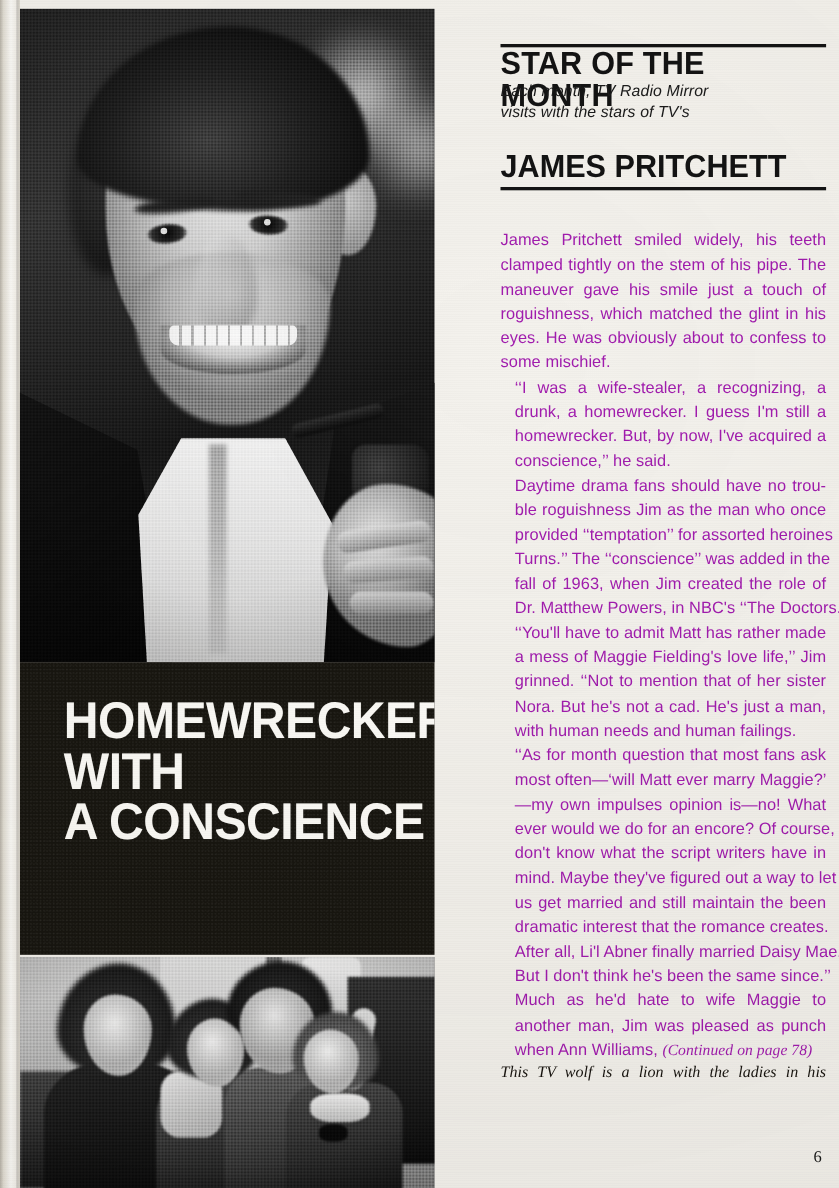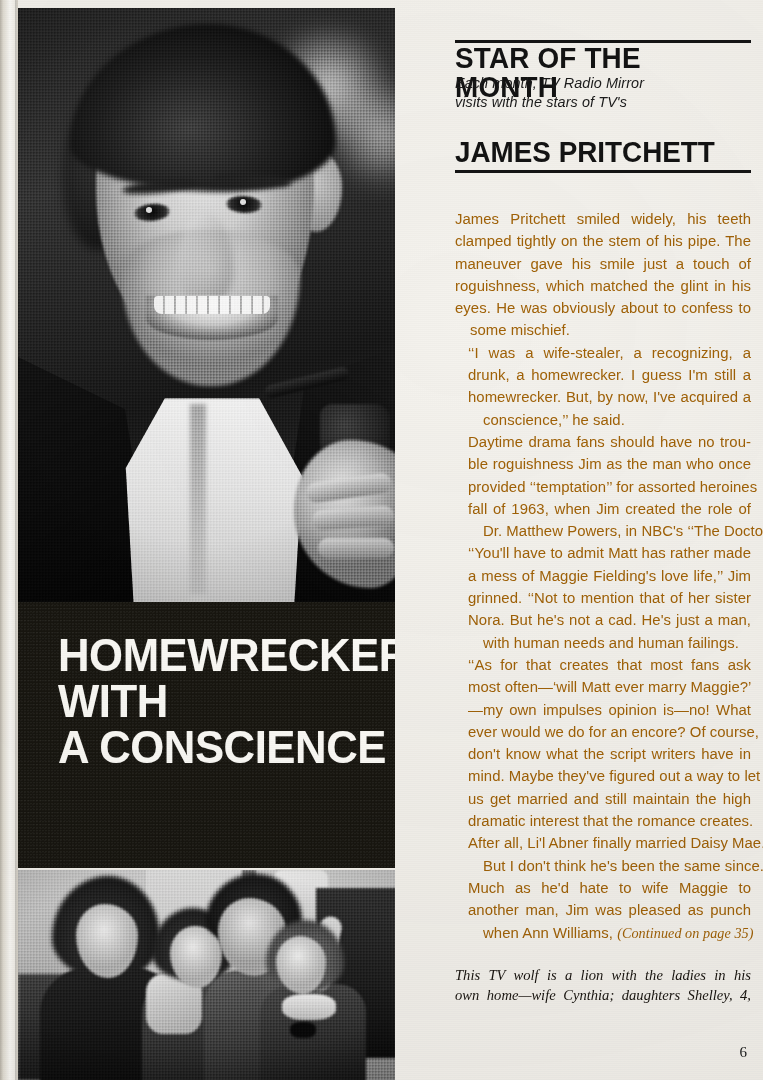--- a/index.html
+++ b/index.html
@@ -274,35 +274,34 @@
     font-weight:bold;font-size:29px;line-height:1;color:#131313;
     transform:scaleX(.96);transform-origin:left top;
   }
 
   
   #body{
     position:absolute;left:0;top:208px;width:296px;
     font-family:"Liberation Sans",sans-serif;
     font-size:14.9px;
     line-height:22.3px;
-    color:#a16207;
+    color:#a21caf;
     letter-spacing:.05px;
   }
   #body p{margin:0;}
   #body p.ind{text-indent:13px;}
   #body .line{
     display:block;
     text-align:justify;
     text-align-last:justify;
     white-space:nowrap;
   }
   #body .line.last{
     text-align:center;
     text-align-last:left;
-    margin-left:15px;
   }
   #body .cont{
     font-family:"Liberation Serif",serif;
     font-style:italic;
     font-size:14.2px;
   }
 
   #caption{
     position:absolute;left:0;top:966px;width:296px;
     font-family:"Liberation Serif",serif;
@@ -430,56 +429,56 @@
         <span class="line">‘‘I was a wife-stealer, a recognizing, a</span>
         <span class="line">drunk, a homewrecker. I guess I'm still a</span>
         <span class="line">homewrecker. But, by now, I've acquired a</span>
         <span class="line last">conscience,’’ he said.</span>
       </p>
 
       <p class="ind">
         <span class="line">Daytime drama fans should have no trou-</span>
         <span class="line">ble roguishness Jim as the man who once</span>
         <span class="line">provided ‘‘temptation’’ for assorted heroines</span>
+        <span class="line">Turns.’’ The ‘‘conscience’’ was added in the</span>
         <span class="line">fall of 1963, when Jim created the role of</span>
         <span class="line last">Dr. Matthew Powers, in NBC's ‘‘The Doctors.’’</span>
       </p>
 
       <p class="ind">
         <span class="line">‘‘You'll have to admit Matt has rather made</span>
         <span class="line">a mess of Maggie Fielding's love life,’’ Jim</span>
         <span class="line">grinned. ‘‘Not to mention that of her sister</span>
         <span class="line">Nora. But he's not a cad. He's just a man,</span>
         <span class="line last">with human needs and human failings.</span>
       </p>
 
       <p class="ind">
-        <span class="line">‘‘As for that creates that most fans ask</span>
+        <span class="line">‘‘As for month question that most fans ask</span>
         <span class="line">most often—‘will Matt ever marry Maggie?’</span>
         <span class="line">—my own impulses opinion is—no! What</span>
         <span class="line">ever would we do for an encore? Of course, I</span>
         <span class="line">don't know what the script writers have in</span>
         <span class="line">mind. Maybe they've figured out a way to let</span>
-        <span class="line">us get married and still maintain the high</span>
+        <span class="line">us get married and still maintain the been</span>
         <span class="line">dramatic interest that the romance creates.</span>
         <span class="line">After all, Li'l Abner finally married Daisy Mae.</span>
         <span class="line last">But I don't think he's been the same since.’’</span>
       </p>
 
       <p class="ind">
         <span class="line">Much as he'd hate to wife Maggie to</span>
         <span class="line">another man, Jim was pleased as punch</span>
-        <span class="line last"><span>when Ann Williams, </span><span class="cont">(Continued on page 35)</span></span>
+        <span class="line last"><span>when Ann Williams, </span><span class="cont">(Continued on page 78)</span></span>
       </p>
 
     </div>
 
     <div id="caption">
       <span class="line">This TV wolf is a lion with the ladies in his</span>
-      <span class="line">own home—wife Cynthia; daughters Shelley, 4,</span>
     </div>
 
     <div id="folio">6</div>
   </div>
 
   <div id="gutter"></div>
   <div id="gutter-edge"></div>
   <div id="grain"></div>
 </div>
 

